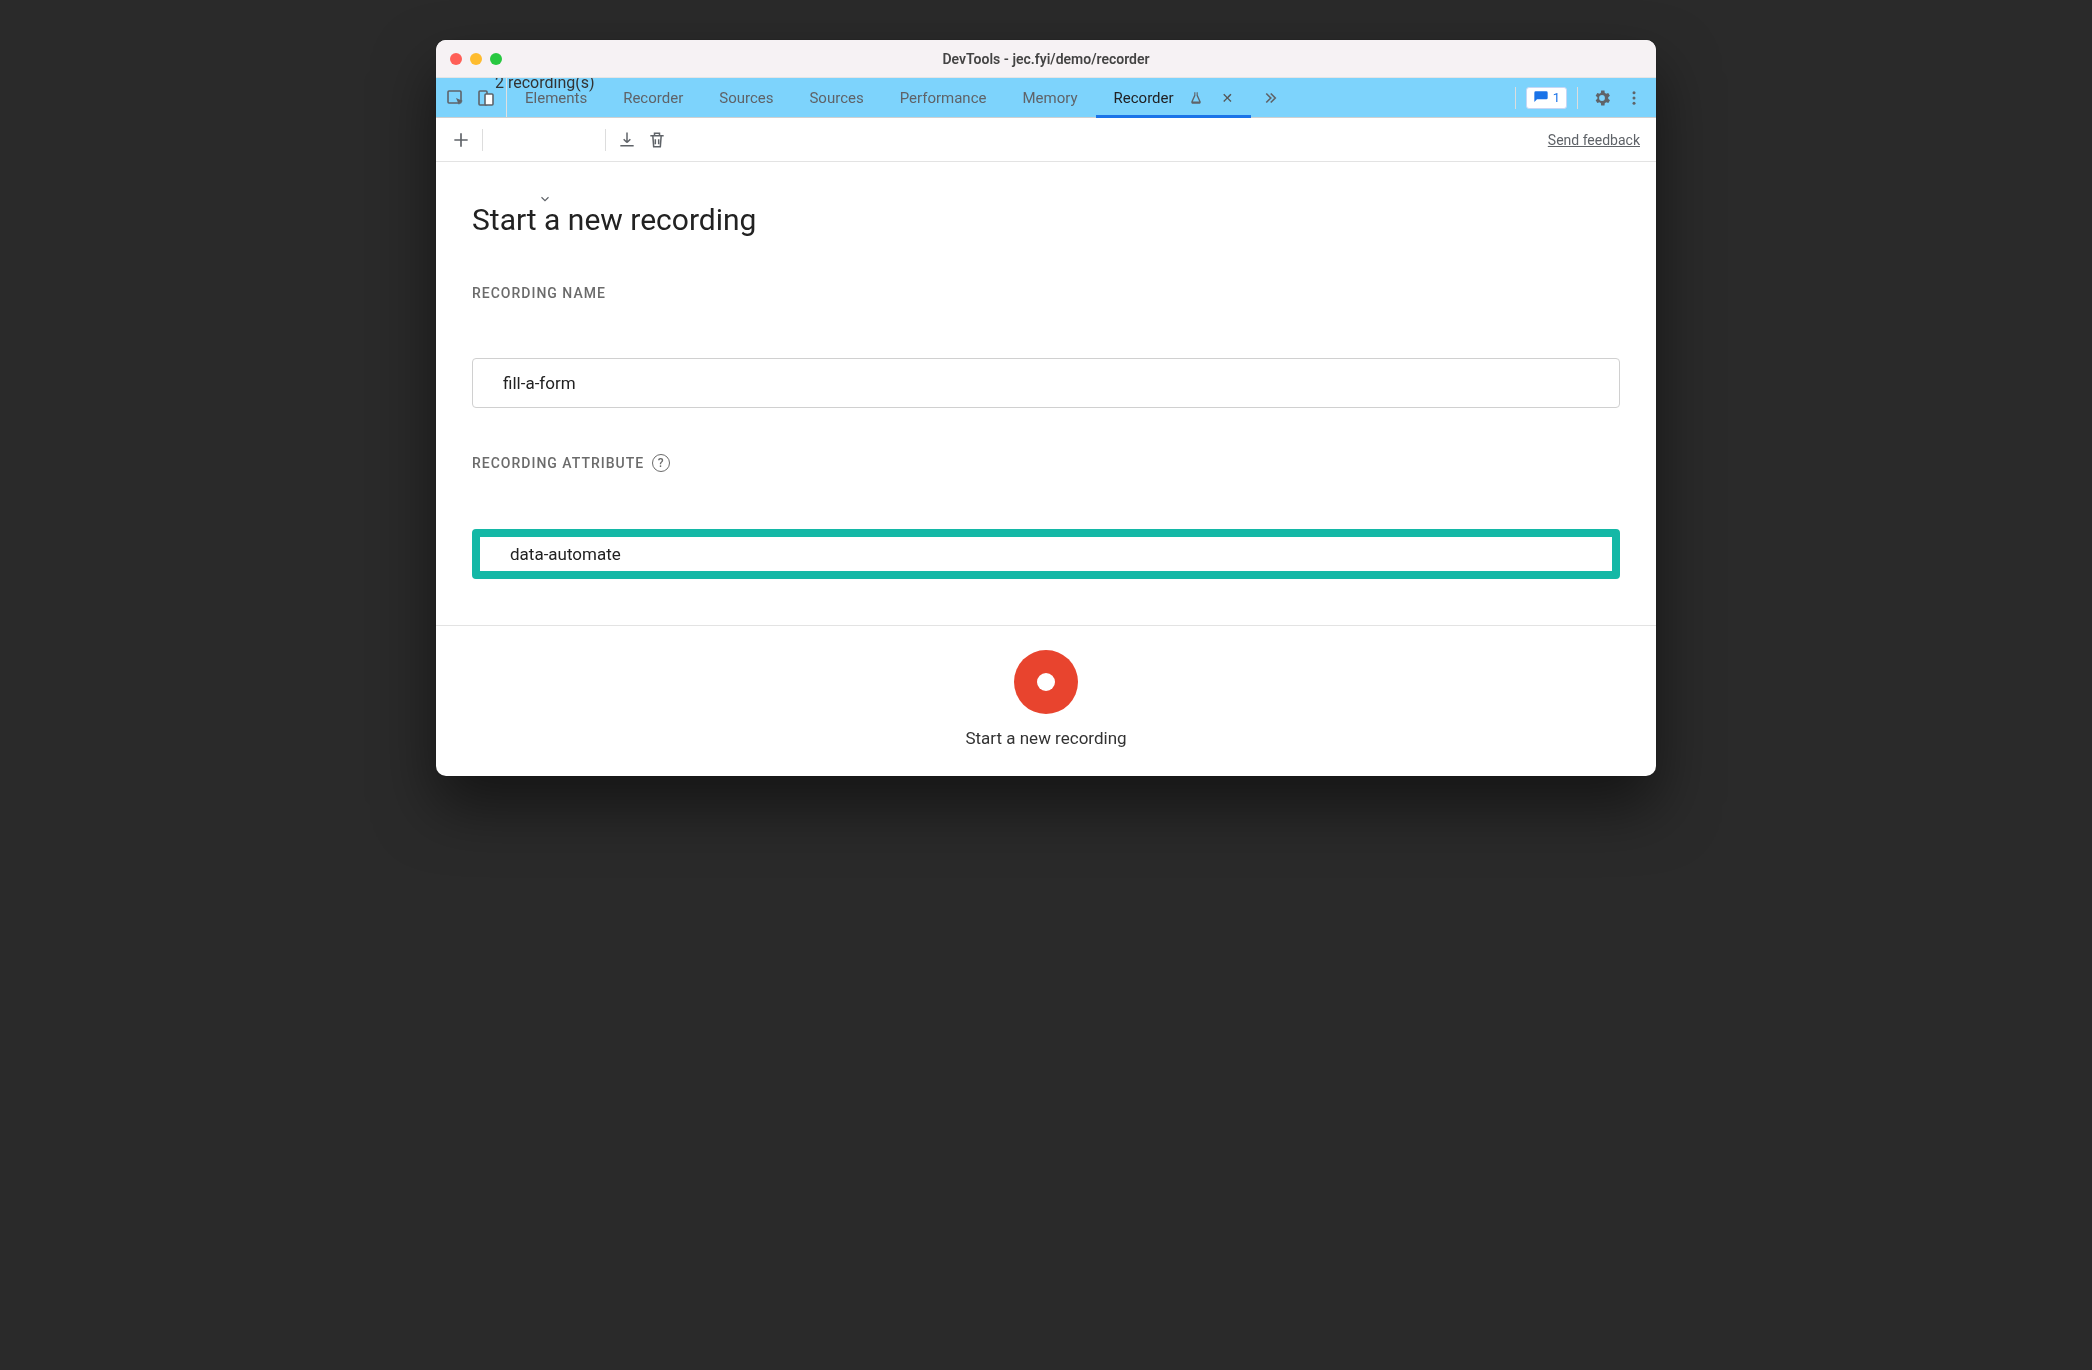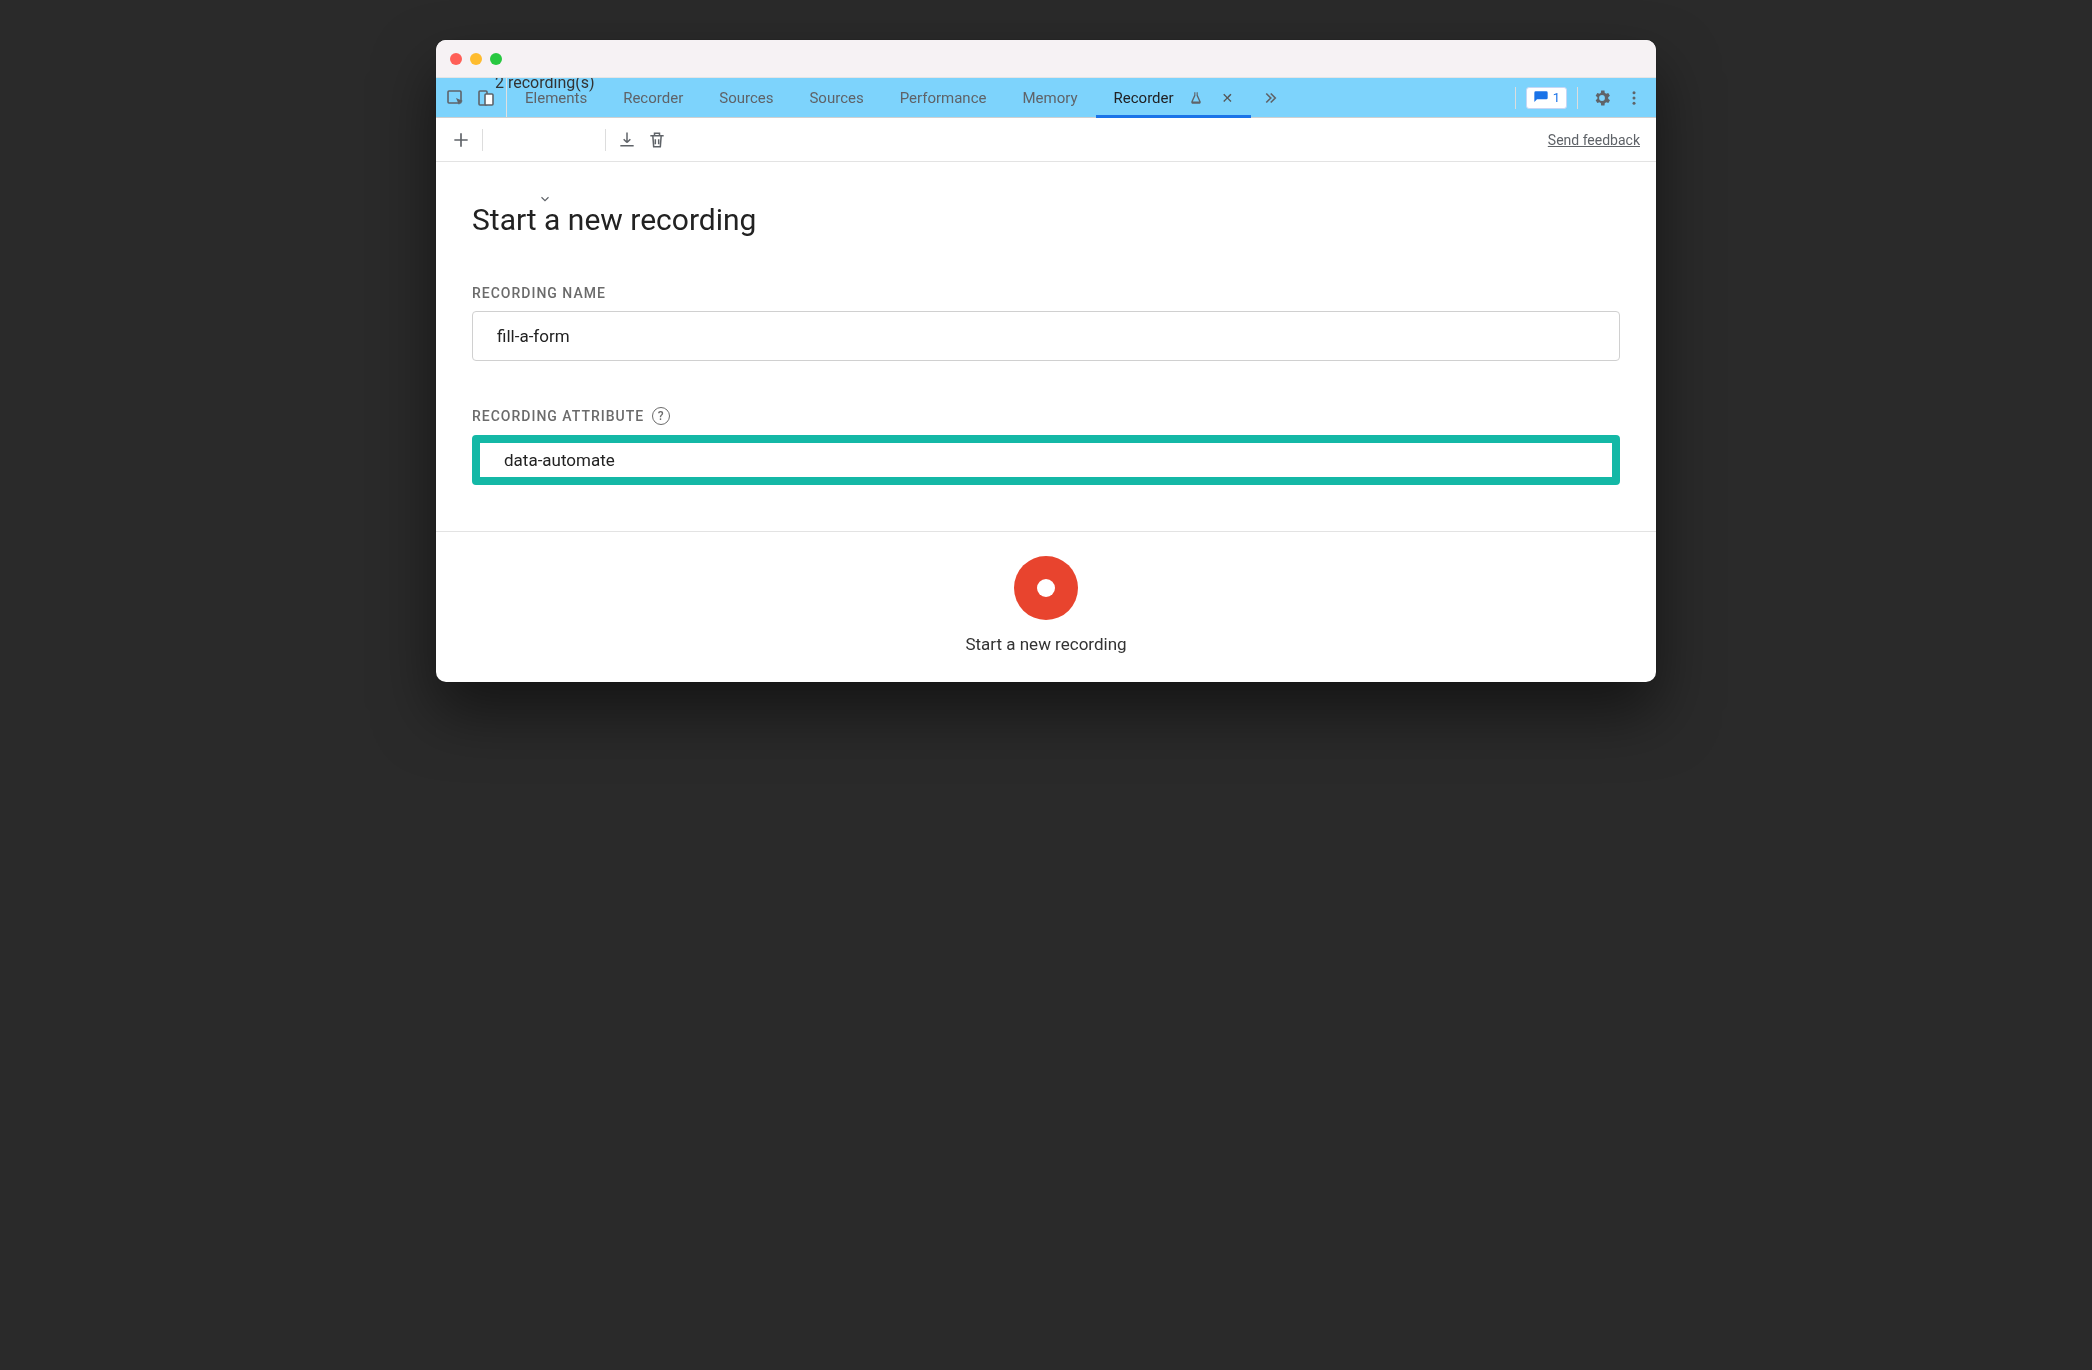--- a/index.html
+++ b/index.html
@@ -168,25 +168,26 @@
   .help-circle {
     width:18px;height:18px;border:1.5px solid #6b6b6b;border-radius:50%;
     display:inline-flex;align-items:center;justify-content:center;
     font-size:12px;color:#6b6b6b;
   }
   .text-input {
     width:100%;
     height:50px;
     border:1px solid #d0d0d0;
     border-radius:4px;
-    padding:0 24px;
+    padding:0 30px;
     font-size:17px;
     color:#222;
     outline:none;
     font-family:inherit;
+    margin-top:47px;
   }
   .text-input.focused {
     border:8px solid #14b8a6;
   }
   .field-block { margin-bottom:46px; }
   
   .footer {
     border-top:1px solid #e3e3e3;
     padding:24px 0 28px 0;
     display:flex;
@@ -212,20 +213,21 @@
 <body>
 
 <div class="window">
 
   <div class="titlebar">
     <div class="traffic">
       <div class="dot red"></div>
       <div class="dot yellow"></div>
       <div class="dot green"></div>
     </div>
+    <div class="titlebar-title">DevTools - jec.fyi/demo/recorder</div>
   </div>
 
   <div class="tabstrip">
     <div class="ts-group">
       <div class="ts-icon">
         <svg width="20" height="20" viewBox="0 0 20 20">
             <rect x="2" y="3" width="13" height="12" rx="1" fill="none" stroke="#5f6368" stroke-width="1.6"></rect>
             <path d="M10 10 L17 13 L14 14 L13 17 Z" fill="#5f6368"></path>
           </svg>
       </div>

